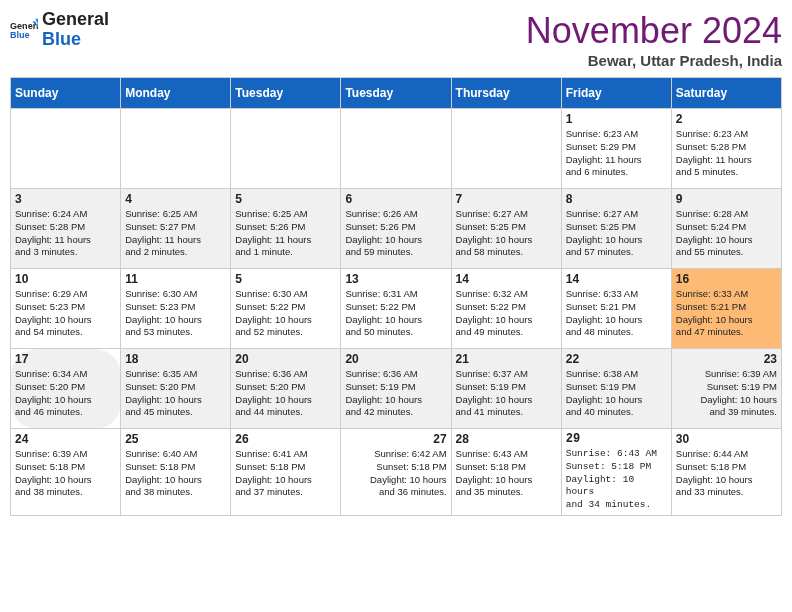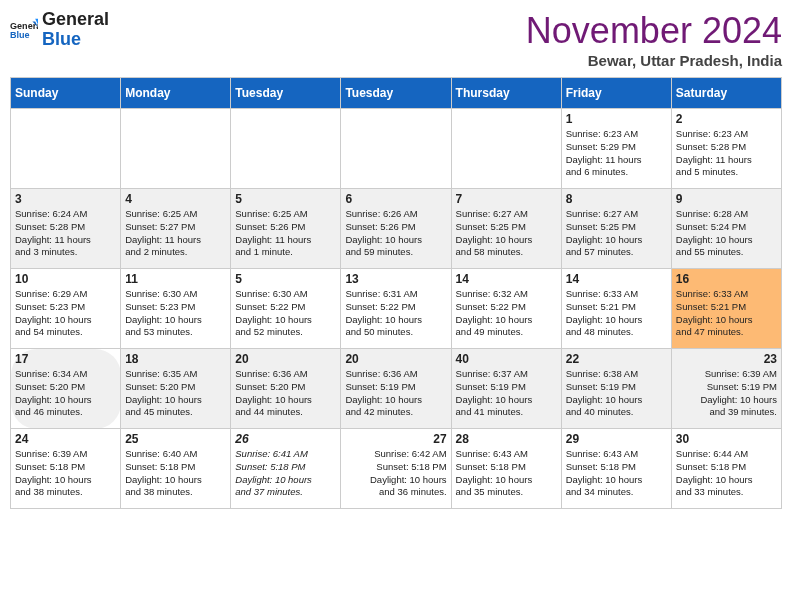--- a/index.html
+++ b/index.html
@@ -211,54 +211,54 @@
         </td>
         <td class="has-date" style="background: rgb(240, 240, 240);">
           <span class="day-number">20</span>
           <div class="day-info">Sunrise: 6:36 AM<br>Sunset: 5:20 PM<br>Daylight: 10 hours<br>and 44 minutes.</div>
         </td>
         <td class="has-date" style="background: rgb(240, 240, 240);">
           <span class="day-number">20</span>
           <div class="day-info">Sunrise: 6:36 AM<br>Sunset: 5:19 PM<br>Daylight: 10 hours<br>and 42 minutes.</div>
         </td>
         <td class="has-date" style="background: rgb(240, 240, 240);">
-          <span class="day-number">40</span>
+          <span class="day-number">21</span>
           <div class="day-info">Sunrise: 6:37 AM<br>Sunset: 5:19 PM<br>Daylight: 10 hours<br>and 41 minutes.</div>
         </td>
         <td class="has-date" style="background: rgb(240, 240, 240);">
           <span class="day-number">22</span>
           <div class="day-info">Sunrise: 6:38 AM<br>Sunset: 5:19 PM<br>Daylight: 10 hours<br>and 40 minutes.</div>
         </td>
         <td class="has-date" style="background: rgb(240, 240, 240); text-align: right;">
           <span class="day-number">23</span>
           <div class="day-info">Sunrise: 6:39 AM<br>Sunset: 5:19 PM<br>Daylight: 10 hours<br>and 39 minutes.</div>
         </td>
       </tr>
       <tr>
         <td class="has-date" style="background: rgb(255, 255, 255); border-radius: 11px;">
           <span class="day-number">24</span>
           <div class="day-info">Sunrise: 6:39 AM<br>Sunset: 5:18 PM<br>Daylight: 10 hours<br>and 38 minutes.</div>
         </td>
         <td class="has-date" style="background: rgb(255, 255, 255);">
           <span class="day-number">25</span>
           <div class="day-info">Sunrise: 6:40 AM<br>Sunset: 5:18 PM<br>Daylight: 10 hours<br>and 38 minutes.</div>
         </td>
-        <td class="has-date" style="background: rgb(255, 255, 255); font-style: italic;">
+        <td class="has-date" style="background: rgb(255, 255, 255);">
           <span class="day-number">26</span>
           <div class="day-info">Sunrise: 6:41 AM<br>Sunset: 5:18 PM<br>Daylight: 10 hours<br>and 37 minutes.</div>
         </td>
         <td class="has-date" style="background: rgb(255, 255, 255); text-align: right;">
           <span class="day-number">27</span>
           <div class="day-info">Sunrise: 6:42 AM<br>Sunset: 5:18 PM<br>Daylight: 10 hours<br>and 36 minutes.</div>
         </td>
         <td class="has-date" style="background: rgb(255, 255, 255);">
           <span class="day-number">28</span>
           <div class="day-info">Sunrise: 6:43 AM<br>Sunset: 5:18 PM<br>Daylight: 10 hours<br>and 35 minutes.</div>
         </td>
-        <td class="has-date" style="background: rgb(255, 255, 255);">
+        <td class="has-date" style="background: rgb(255, 255, 255); font-family: Liberation Mono, monospace;">
           <span class="day-number">29</span>
           <div class="day-info">Sunrise: 6:43 AM<br>Sunset: 5:18 PM<br>Daylight: 10 hours<br>and 34 minutes.</div>
         </td>
         <td class="has-date" style="background: rgb(255, 255, 255);">
           <span class="day-number">30</span>
           <div class="day-info">Sunrise: 6:44 AM<br>Sunset: 5:18 PM<br>Daylight: 10 hours<br>and 33 minutes.</div>
         </td>
       </tr>
     </tbody>
 </table>

